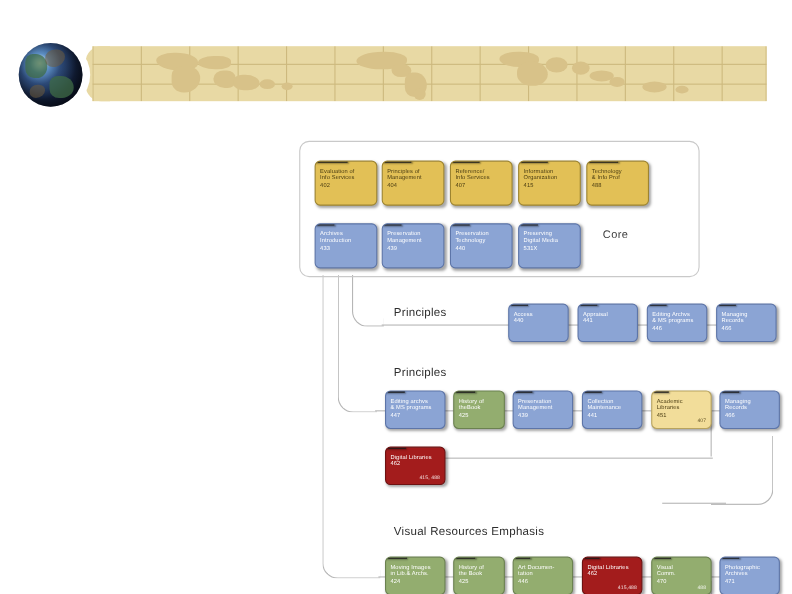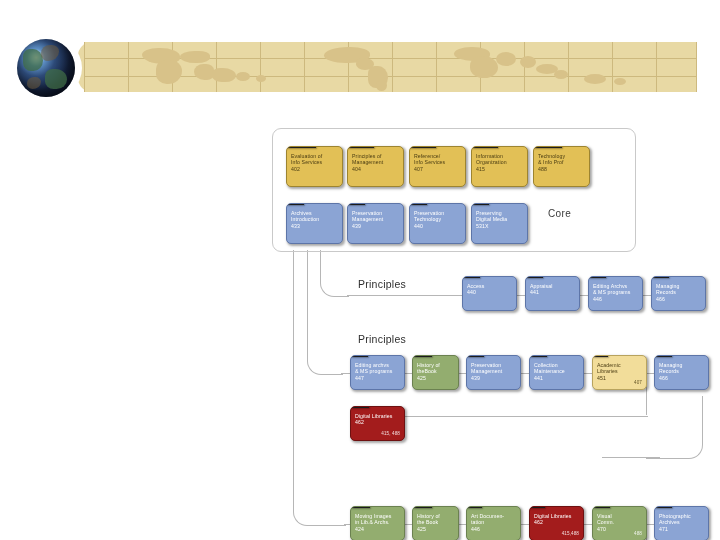--- a/index.html
+++ b/index.html
@@ -322,20 +322,21 @@
 
   <div class="node c-red" style="left:350px;top:378px;width:55px;height:35px;">
     <span class="tag">Core</span>
     <span class="nlines">
       <span class="nline">Digital Libraries</span>
       <span class="nline">462</span>
     </span>
     <span class="ncode">415, 488</span>
   </div>
 
+  <div class="sect-title" style="left:358px;top:449px;">Visual Resources Emphasis</div>
 
   <div class="node c-green" style="left:350px;top:478px;width:55px;height:35px;">
     <span class="tag">Other</span>
     <span class="nlines">
       <span class="nline">Moving Images</span>
       <span class="nline">in Lib.&amp; Archs.</span>
       <span class="nline">424</span>
     </span>
   </div>
   <div class="node c-green" style="left:412px;top:478px;width:47px;height:35px;">

